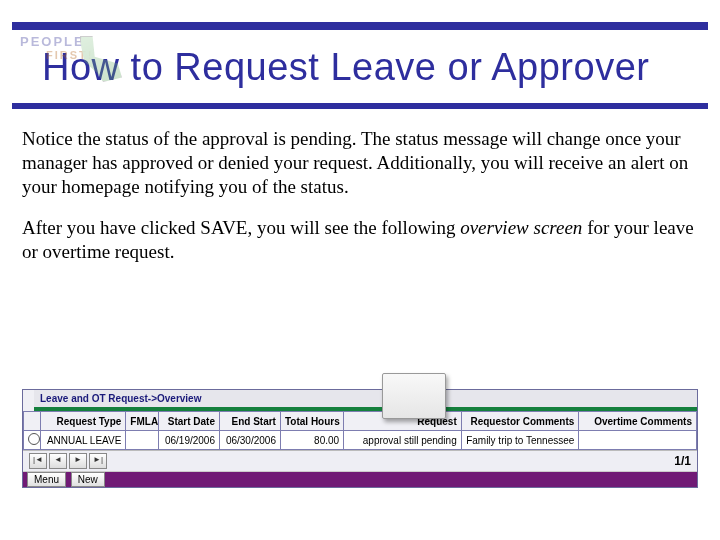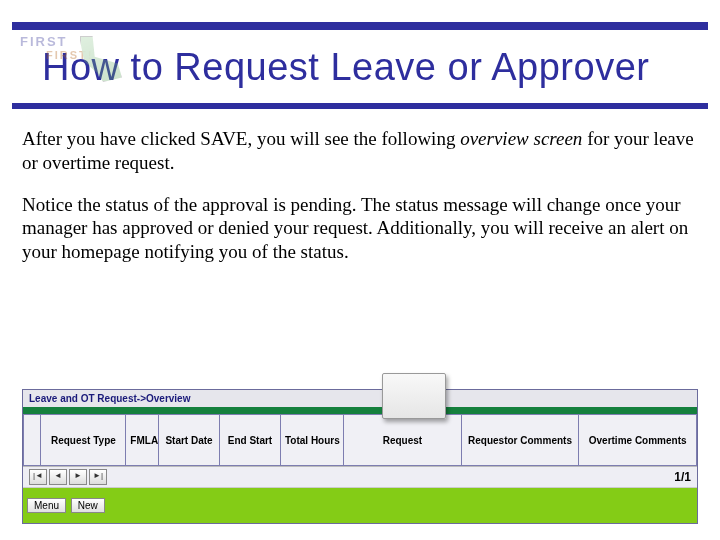--- a/index.html
+++ b/index.html
@@ -87,32 +87,33 @@
     background: #f0f0f5;
     font-family: Arial, Helvetica, sans-serif;
     font-size: 10px;
     color: #000;
   }
   .breadcrumb {
     background: #e6e6ec;
     color: #1a1a7a;
     font-weight: bold;
     padding: 3px 6px;
-    border-bottom: 7px solid #15803d;
-    font-size: 10px;
+    border-bottom: 4px solid #15803d;
+    font-size: 10px;
+    margin-left: 11px;
   }
   table.grid {
     border-collapse: collapse;
     width: 100%;
     table-layout: fixed;
   }
   table.grid th, table.grid td {
     border: 1px solid #7d7db0;
-    padding: 18px 4px;
-    text-align: center;
+    padding: 2px 4px;
+    text-align: right;
     background: #fff;
     font-size: 10px;
     white-space: nowrap;
     overflow: hidden;
     height: 14px;
   }
   table.grid th {
     background: #f0f0f5;
     font-weight: bold;
   }
@@ -155,22 +156,22 @@
     line-height: 12px;
     text-align: center;
     color: #333;
     cursor: pointer;
   }
   .page-count {
     font-weight: bold;
     font-size: 12px;
   }
   .action-bar {
-    padding: 10px 4px;
-    background: #84cc16;
+    padding: 0 4px;
+    background: #701a75;
     border-top: 1px solid #ccc;
   }
   .btn {
     display: inline-block;
     border: 1px solid #888;
     background: linear-gradient(#fff, #e0e0e0);
     font-size: 10px;
     padding: 1px 6px;
     cursor: pointer;
     margin-right: 2px;
@@ -188,32 +189,32 @@
   }
 </style>
 </head>
 <body>
 
 <div class="slide">
   <div class="topbar"></div>
 
   <div class="logo-area">
     <div class="fl-shape"></div>
-    <div class="logo-people">FIRST</div>
+    <div class="logo-people">PEOPLE</div>
     <div class="logo-first">FIRST!</div>
   </div>
 
   <div class="title">How to Request Leave or Approver</div>
   <div class="midbar"></div>
 
   <div class="body-text">
+    <p>Notice the status of the approval is pending.  The status message will change once your manager has approved or denied your request.  Additionally, you will receive an alert on your homepage notifying you of the status.</p>
     <p>
       <span>After you have clicked SAVE, you will see the following </span><span class="italic">overview screen</span><span> for your leave or overtime request.</span>
     </p>
-    <p>Notice the status of the approval is pending.  The status message will change once your manager has approved or denied your request.  Additionally, you will receive an alert on your homepage notifying you of the status.</p>
   </div>
 
   <div class="app">
     <div class="breadcrumb">Leave and OT Request-&gt;Overview</div>
 
     <table class="grid">
       <colgroup>
         <col class="col-radio">
           <col class="col-type">
           <col class="col-fmla">
@@ -229,20 +230,31 @@
         <th></th>
         <th>Request Type</th>
         <th>FMLA</th>
         <th>Start Date</th>
         <th>End Start</th>
         <th>Total Hours</th>
         <th>Request</th>
         <th>Requestor Comments</th>
         <th>Overtime Comments</th>
       </tr>
+      <tr>
+        <td><span class="radio"></span></td>
+        <td>ANNUAL LEAVE</td>
+        <td></td>
+        <td>06/19/2006</td>
+        <td>06/30/2006</td>
+        <td>80.00</td>
+        <td>approval still pending</td>
+        <td>Family trip to Tennessee</td>
+        <td></td>
+      </tr>
     </tbody>
       </table>
 
     <div class="bottom-strip">
       <div class="pager-btns">
         <div class="pager-btn">|◄</div>
         <div class="pager-btn">◄</div>
         <div class="pager-btn">►</div>
         <div class="pager-btn">►|</div>
       </div>

